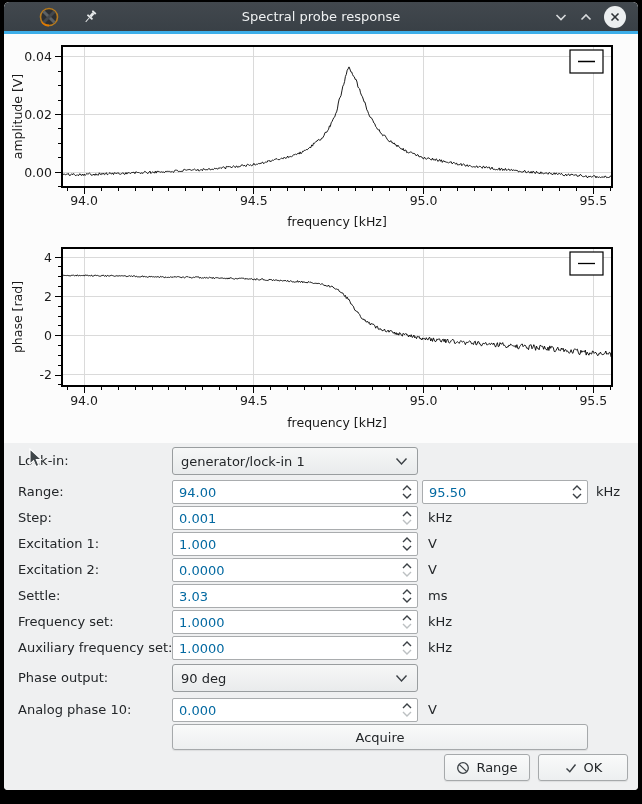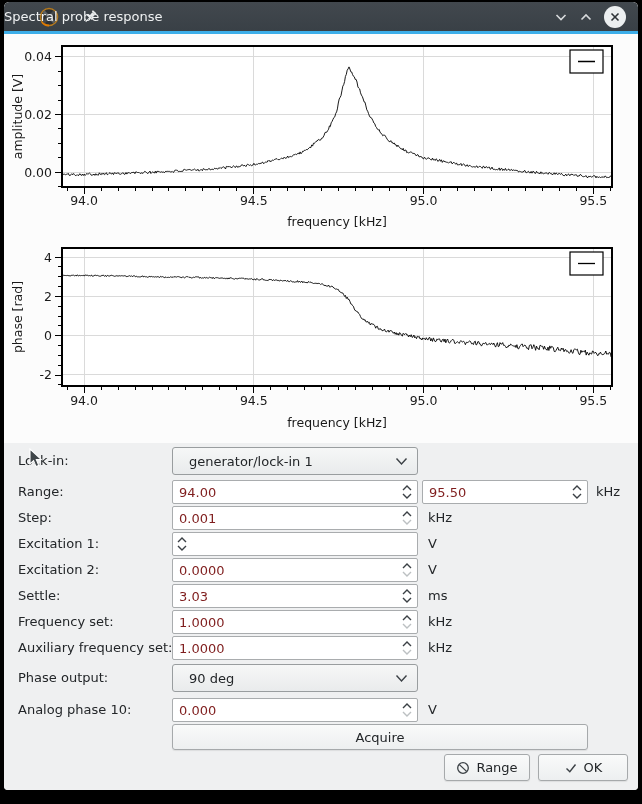--- a/index.html
+++ b/index.html
@@ -11,42 +11,42 @@
     position:absolute;left:4px;top:2px;width:634px;height:788px;
     background:#eff0f1;border-radius:5px 5px 4px 4px;overflow:hidden;
   }
   .titlebar{
     position:absolute;left:0;top:0;width:634px;height:29px;
     background:linear-gradient(#42484e,#394046);
     display:flex;align-items:center;border-radius:5px 5px 0 0;
   }
   .tb-left{position:absolute;left:34px;top:0;height:29px;display:flex;align-items:center;gap:22px;}
   .tb-title{
-    position:absolute;left:0;right:0;top:0;height:29px;line-height:29px;text-align:left;
+    position:absolute;left:0;right:0;top:0;height:29px;line-height:29px;text-align:center;
     color:#eff1f2;font-size:13px;border-radius:8px;
   }
   .tb-right{position:absolute;right:12px;top:0;height:29px;display:flex;align-items:center;gap:11px;}
   .close-btn{width:22px;height:22px;border-radius:50%;background:#eceff0;display:flex;align-items:center;justify-content:center;}
   .accent{position:absolute;left:0;top:29px;width:634px;height:3px;background:#3daee9;}
   .plots-panel{position:absolute;left:0;top:32px;width:634px;height:409px;background:#fcfcfc;}
   .plot-svg{position:absolute;left:0;width:634px;height:200px;}
   .form-bg{position:absolute;left:0;top:441px;width:634px;height:347px;background:#eff0f1;}
   .frm{position:absolute;font-size:13px;color:#232629;}
   .flabel{white-space:nowrap;}
   .funit{white-space:nowrap;}
   .spinbox{
     position:absolute;background:#ffffff;border:1px solid #a9acae;border-radius:2px;
     display:flex;align-items:center;box-sizing:border-box;
   }
-  .spin-value{flex:1;padding-left:6px;font-size:13px;color:#7f1d1d;overflow:hidden;}
+  .spin-value{flex:1;padding-left:6px;font-size:13px;color:#0369a1;overflow:hidden;}
   .spin-arrows{width:17px;display:flex;flex-direction:column;align-items:center;justify-content:center;gap:2px;padding-right:2px;}
   .selectbox{
     position:absolute;background:linear-gradient(#f6f7f7,#e9ebec);
     border:1px solid #999d9f;border-radius:3px;box-sizing:border-box;
-    display:flex;align-items:center;padding-left:8px;
+    display:flex;align-items:center;
   }
   .select-value{flex:1;padding-left:8px;font-size:13px;color:#232629;}
   .selectbox svg{margin-right:9px;}
   .btn{
     position:absolute;background:linear-gradient(#f9fafa,#edeff0);
     border:1px solid #a6a9ab;border-radius:3px;box-sizing:border-box;
     font-size:13px;color:#232629;display:flex;align-items:center;justify-content:center;gap:6px;
     box-shadow:0 1px 1px rgba(0,0,0,0.08);
   }
   .chart-text{font-family:"DejaVu Sans","Liberation Sans",sans-serif;}
@@ -283,20 +283,21 @@
             <polyline points="1,5 5,1 9,5" fill="none" stroke="#3b4045" stroke-width="1.4"></polyline>
           </svg>
           <svg width="10" height="6" viewBox="0 0 10 6">
             <polyline points="1,1 5,5 9,1" fill="none" stroke="#bcc0c2" stroke-width="1.4"></polyline>
           </svg>
         </span>
       </div>
       <div class="frm funit" style="left:424px;top:504px;height:24px;line-height:24px">kHz</div>
       <div class="frm flabel" style="left:14px;top:530px;height:24px;line-height:24px">Excitation 1:</div>
       <div class="spinbox" style="left:168px;top:530px;width:246px;height:24px">
+        <span class="spin-value">1.000</span>
         <span class="spin-arrows">
           <svg width="10" height="6" viewBox="0 0 10 6">
             <polyline points="1,5 5,1 9,5" fill="none" stroke="#3b4045" stroke-width="1.4"></polyline>
           </svg>
           <svg width="10" height="6" viewBox="0 0 10 6">
             <polyline points="1,1 5,5 9,1" fill="none" stroke="#3b4045" stroke-width="1.4"></polyline>
           </svg>
         </span>
       </div>
       <div class="frm funit" style="left:424px;top:530px;height:24px;line-height:24px">V</div>

